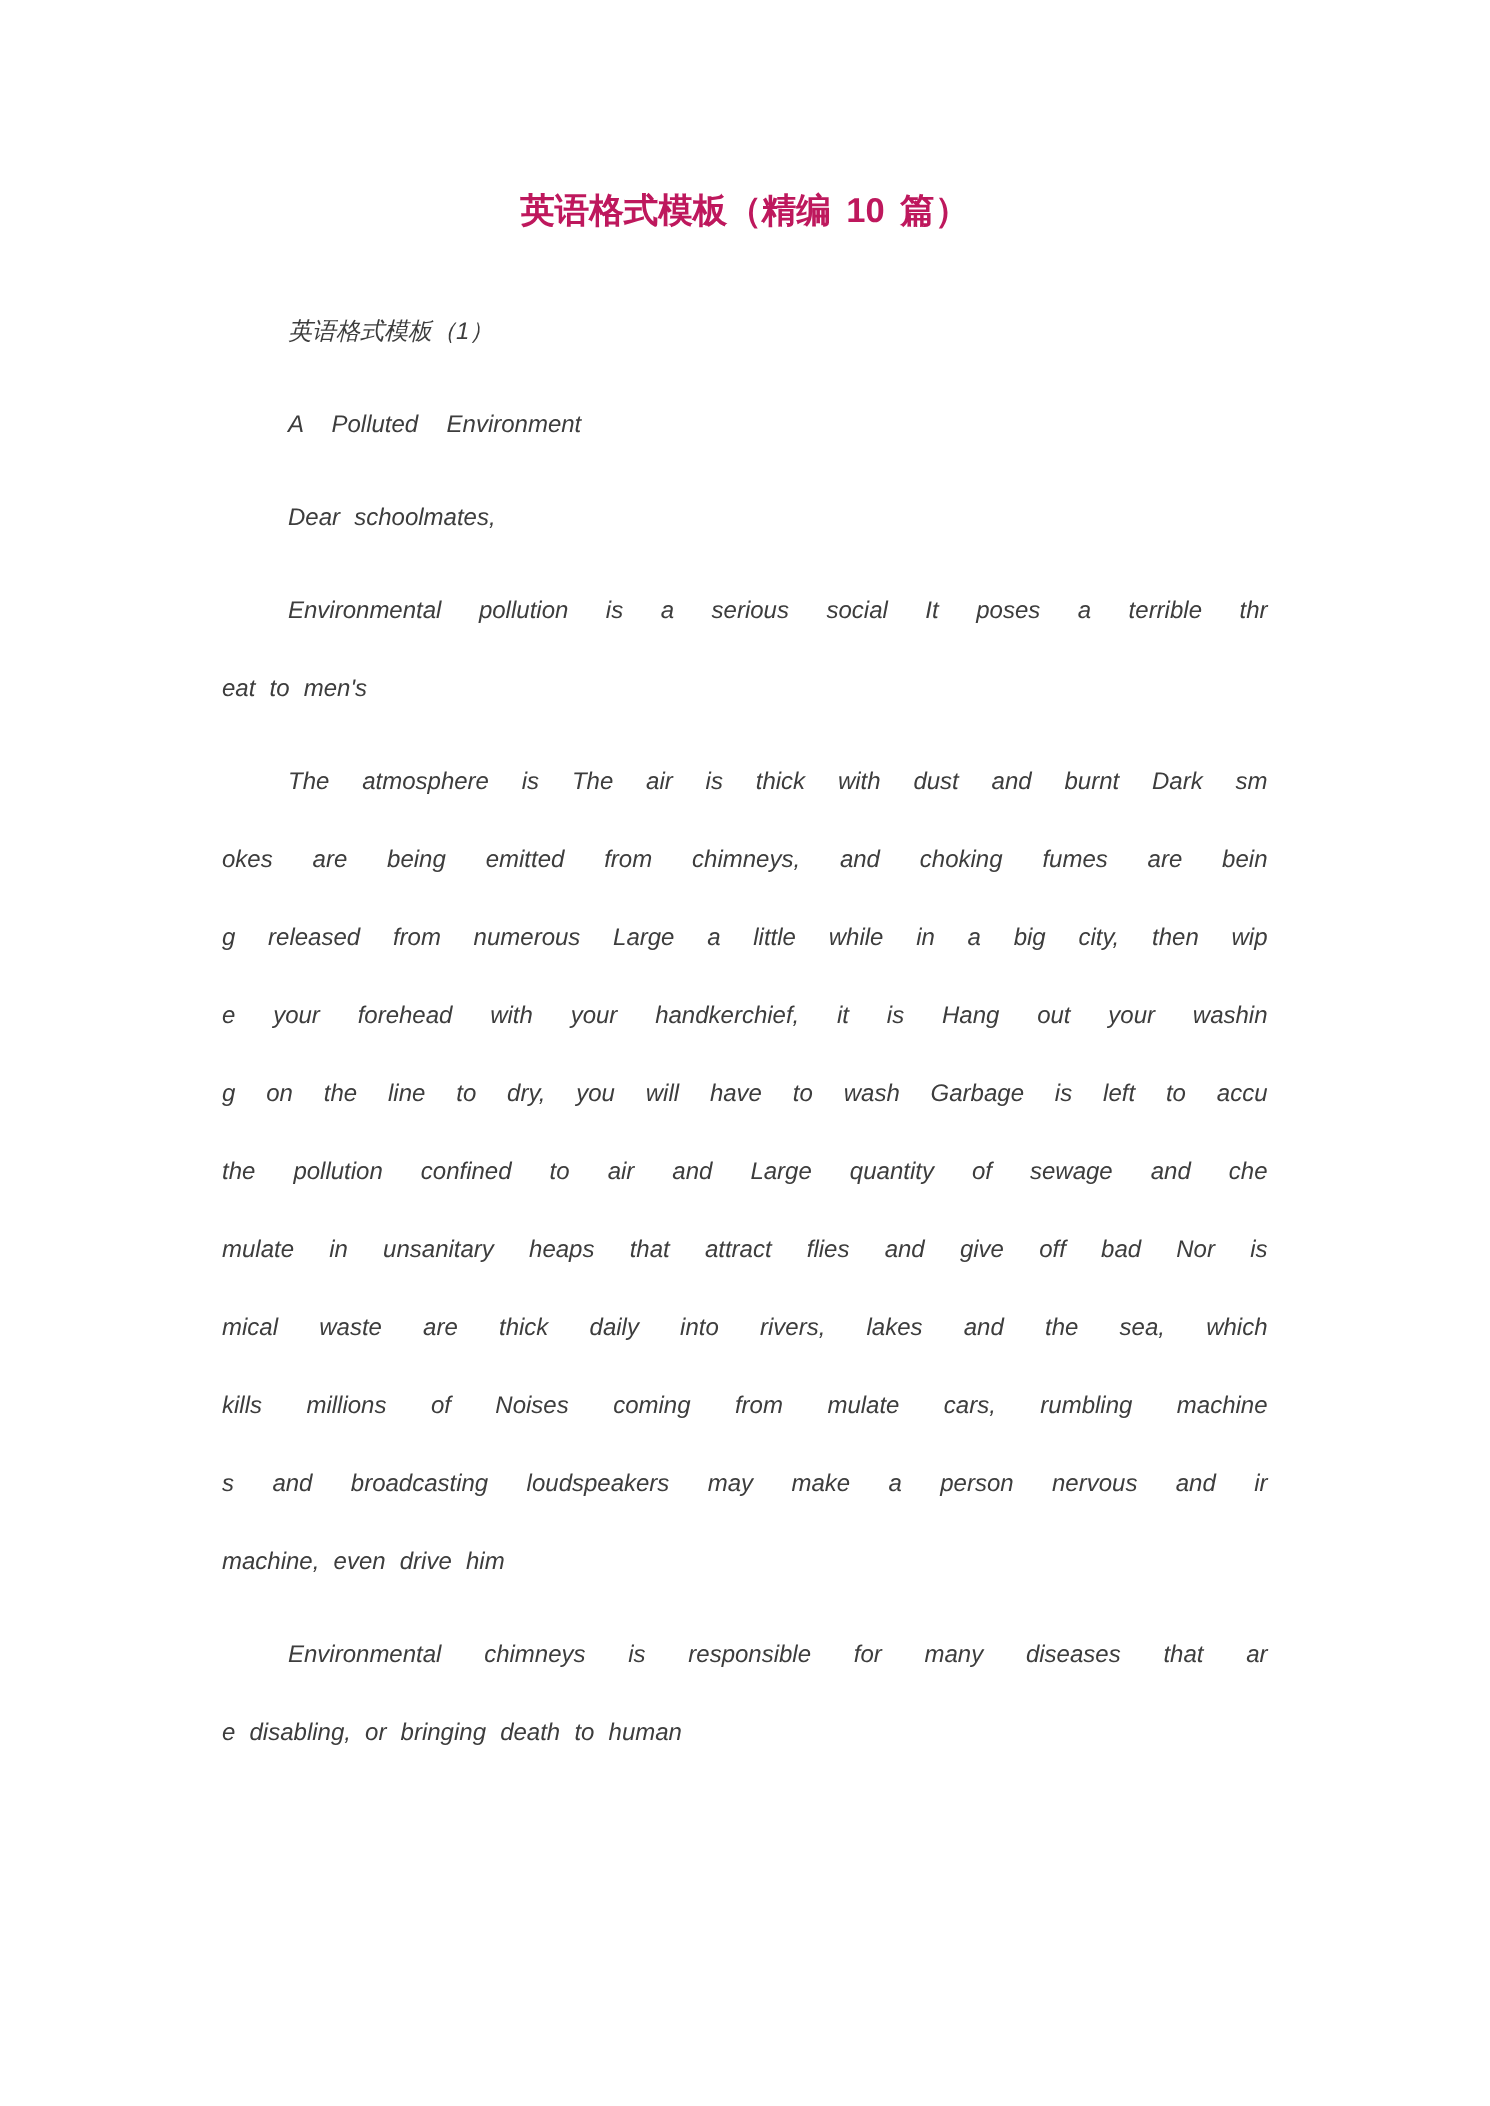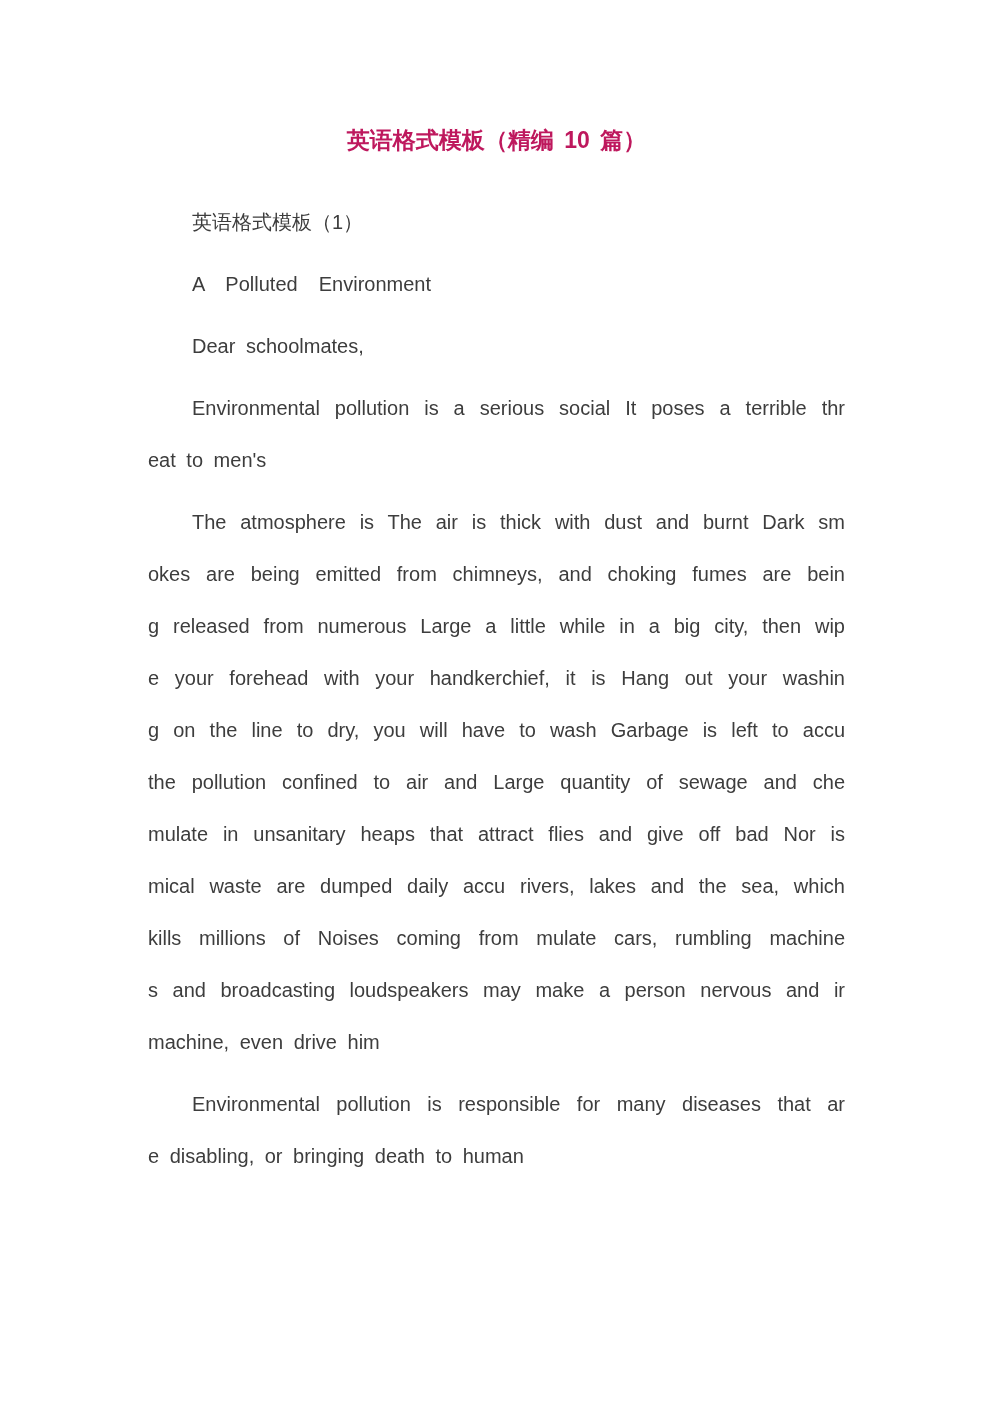--- a/index.html
+++ b/index.html
@@ -23,25 +23,26 @@
     line-height: 36px;
     font-weight: 700;
     text-align: center;
     color: #be185d;
     word-spacing: 4px;
     margin-bottom: 38px;
     white-space: nowrap;
   }
   .para { margin-bottom: 10px; }
   .line {
-    font-size: 20px;
+    font-size: 16px;
     line-height: 52px;
     white-space: nowrap;
     word-spacing: 5px;
     color: #3d3d3d;
+    font-style: italic;
   }
   .line.just {
     text-align: justify;
     text-align-last: justify;
     text-justify: inter-word;
     word-spacing: 0;
   }
   .line.first { padding-left: 44px; }
 </style>
 </head>
@@ -64,23 +65,23 @@
         <div class="line">eat to men's</div>
       </div>
       <div class="para">
         <div class="line first just">The atmosphere is The air is thick with dust and burnt Dark sm</div>
         <div class="line just">okes are being emitted from chimneys, and choking fumes are bein</div>
         <div class="line just">g released from numerous Large a little while in a big city, then wip</div>
         <div class="line just">e your forehead with your handkerchief, it is Hang out your washin</div>
         <div class="line just">g on the line to dry, you will have to wash Garbage is left to accu</div>
         <div class="line just">the pollution confined to air and Large quantity of sewage and che</div>
         <div class="line just">mulate in unsanitary heaps that attract flies and give off bad Nor is</div>
-        <div class="line just">mical waste are dumped daily accu rivers, lakes and the sea, which</div>
+        <div class="line just">mical waste are thick daily into rivers, lakes and the sea, which</div>
         <div class="line just">kills millions of Noises coming from mulate cars, rumbling machine</div>
         <div class="line just">s and broadcasting loudspeakers may make a person nervous and ir</div>
         <div class="line">machine, even drive him</div>
       </div>
       <div class="para">
-        <div class="line first just">Environmental pollution is responsible for many diseases that ar</div>
+        <div class="line first just">Environmental chimneys is responsible for many diseases that ar</div>
         <div class="line">e disabling, or bringing death to human</div>
       </div>
     </div>
 </div>
 
 </body></html>

